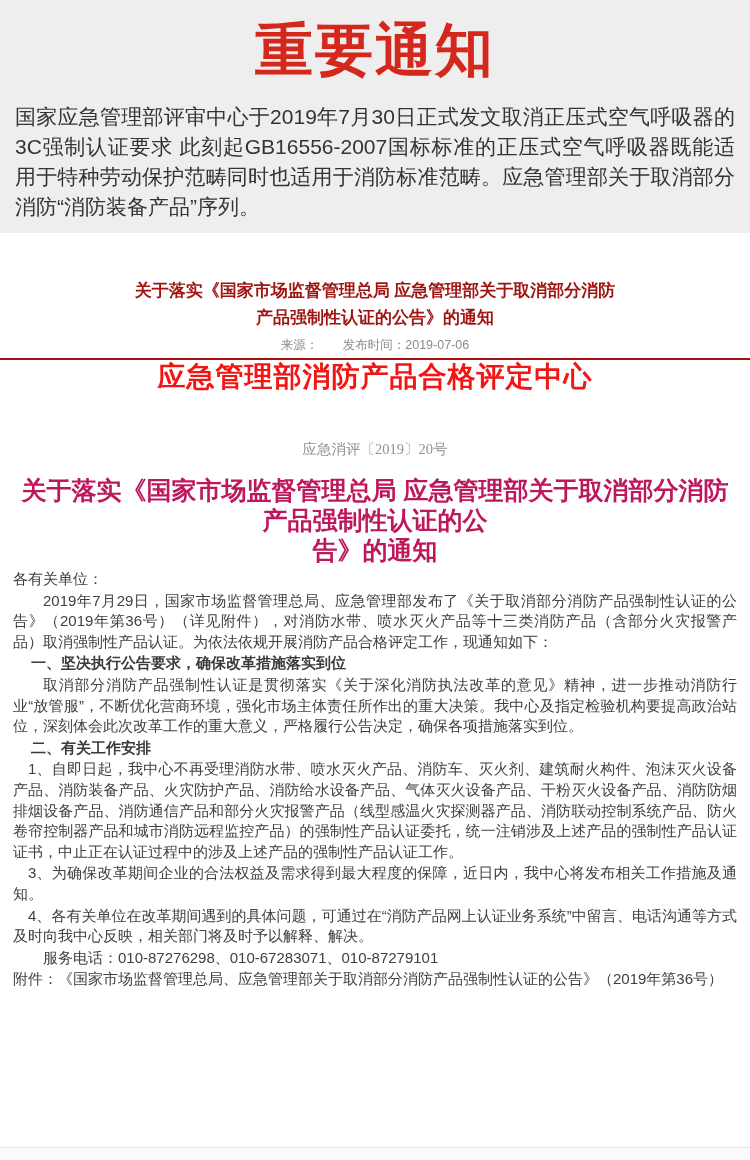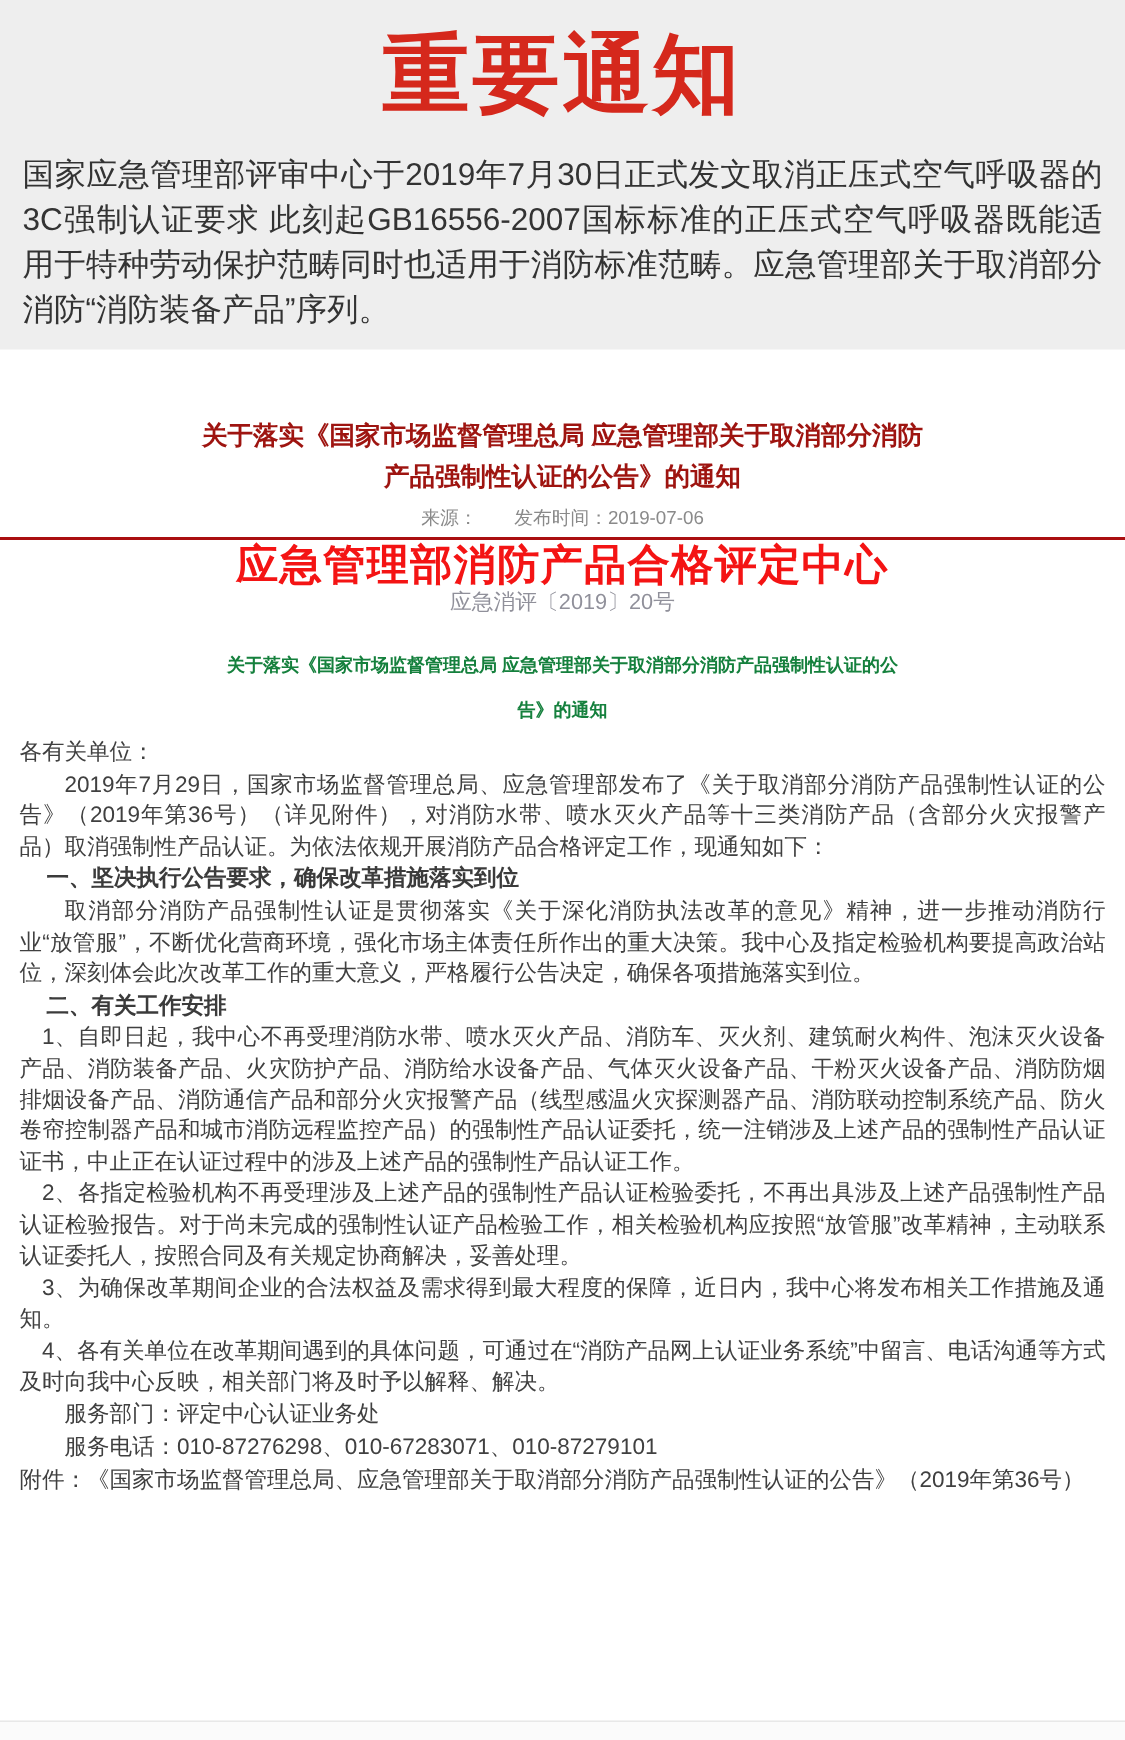--- a/index.html
+++ b/index.html
@@ -57,31 +57,32 @@
   
   .org-title {
     text-align: center;
     color: #f41414;
     font-size: 28px;
     font-weight: bold;
     line-height: 33px;
     letter-spacing: 1px;
   }
   .doc-number {
+    margin-top: 47px;
     text-align: center;
     color: #90909a;
     font-size: 14.5px;
     line-height: 19px;
-    font-family: Liberation Sans, sans-serif;
+    font-family: Liberation Serif, serif;
   }
   .doc-title {
     margin-top: 16px;
     text-align: center;
-    color: #15803d;
-    font-size: 12px;
+    color: #be185d;
+    font-size: 25px;
     font-weight: bold;
     line-height: 30px;
     padding: 0 10px;
   }
   .doc-body {
     margin: 4px 12px 0 12px;
     font-size: 15px;
     line-height: 20.6px;
     color: #404040;
     text-align: justify;
@@ -140,21 +141,19 @@
   <div>告》的通知</div>
 </div>
 
 <div class="doc-body">
   <p>各有关单位：</p>
   <p class="p-indent">2019年7月29日，国家市场监督管理总局、应急管理部发布了《关于取消部分消防产品强制性认证的公告》（2019年第36号）（详见附件），对消防水带、喷水灭火产品等十三类消防产品（含部分火灾报警产品）取消强制性产品认证。为依法依规开展消防产品合格评定工作，现通知如下：</p>
   <p class="p-heading">一、坚决执行公告要求，确保改革措施落实到位</p>
   <p class="p-indent">取消部分消防产品强制性认证是贯彻落实《关于深化消防执法改革的意见》精神，进一步推动消防行业“放管服”，不断优化营商环境，强化市场主体责任所作出的重大决策。我中心及指定检验机构要提高政治站位，深刻体会此次改革工作的重大意义，严格履行公告决定，确保各项措施落实到位。</p>
   <p class="p-heading">二、有关工作安排</p>
   <p class="p-item">1、自即日起，我中心不再受理消防水带、喷水灭火产品、消防车、灭火剂、建筑耐火构件、泡沫灭火设备产品、消防装备产品、火灾防护产品、消防给水设备产品、气体灭火设备产品、干粉灭火设备产品、消防防烟排烟设备产品、消防通信产品和部分火灾报警产品（线型感温火灾探测器产品、消防联动控制系统产品、防火卷帘控制器产品和城市消防远程监控产品）的强制性产品认证委托，统一注销涉及上述产品的强制性产品认证证书，中止正在认证过程中的涉及上述产品的强制性产品认证工作。</p>
-  <p class="p-item">2、各指定检验机构不再受理涉及上述产品的强制性产品认证检验委托，不再出具涉及上述产品强制性产品认证检验报告。对于尚未完成的强制性认证产品检验工作，相关检验机构应按照“放管服”改革精神，主动联系认证委托人，按照合同及有关规定协商解决，妥善处理。</p>
   <p class="p-item">3、为确保改革期间企业的合法权益及需求得到最大程度的保障，近日内，我中心将发布相关工作措施及通知。</p>
   <p class="p-item">4、各有关单位在改革期间遇到的具体问题，可通过在“消防产品网上认证业务系统”中留言、电话沟通等方式及时向我中心反映，相关部门将及时予以解释、解决。</p>
-  <p class="p-svc">服务部门：评定中心认证业务处</p>
   <p class="p-svc">服务电话：010-87276298、010-67283071、010-87279101</p>
   <p class="p-attach">附件：《国家市场监督管理总局、应急管理部关于取消部分消防产品强制性认证的公告》（2019年第36号）</p>
 </div>
 
 <div class="footer-strip"></div>
 
 </body></html>

